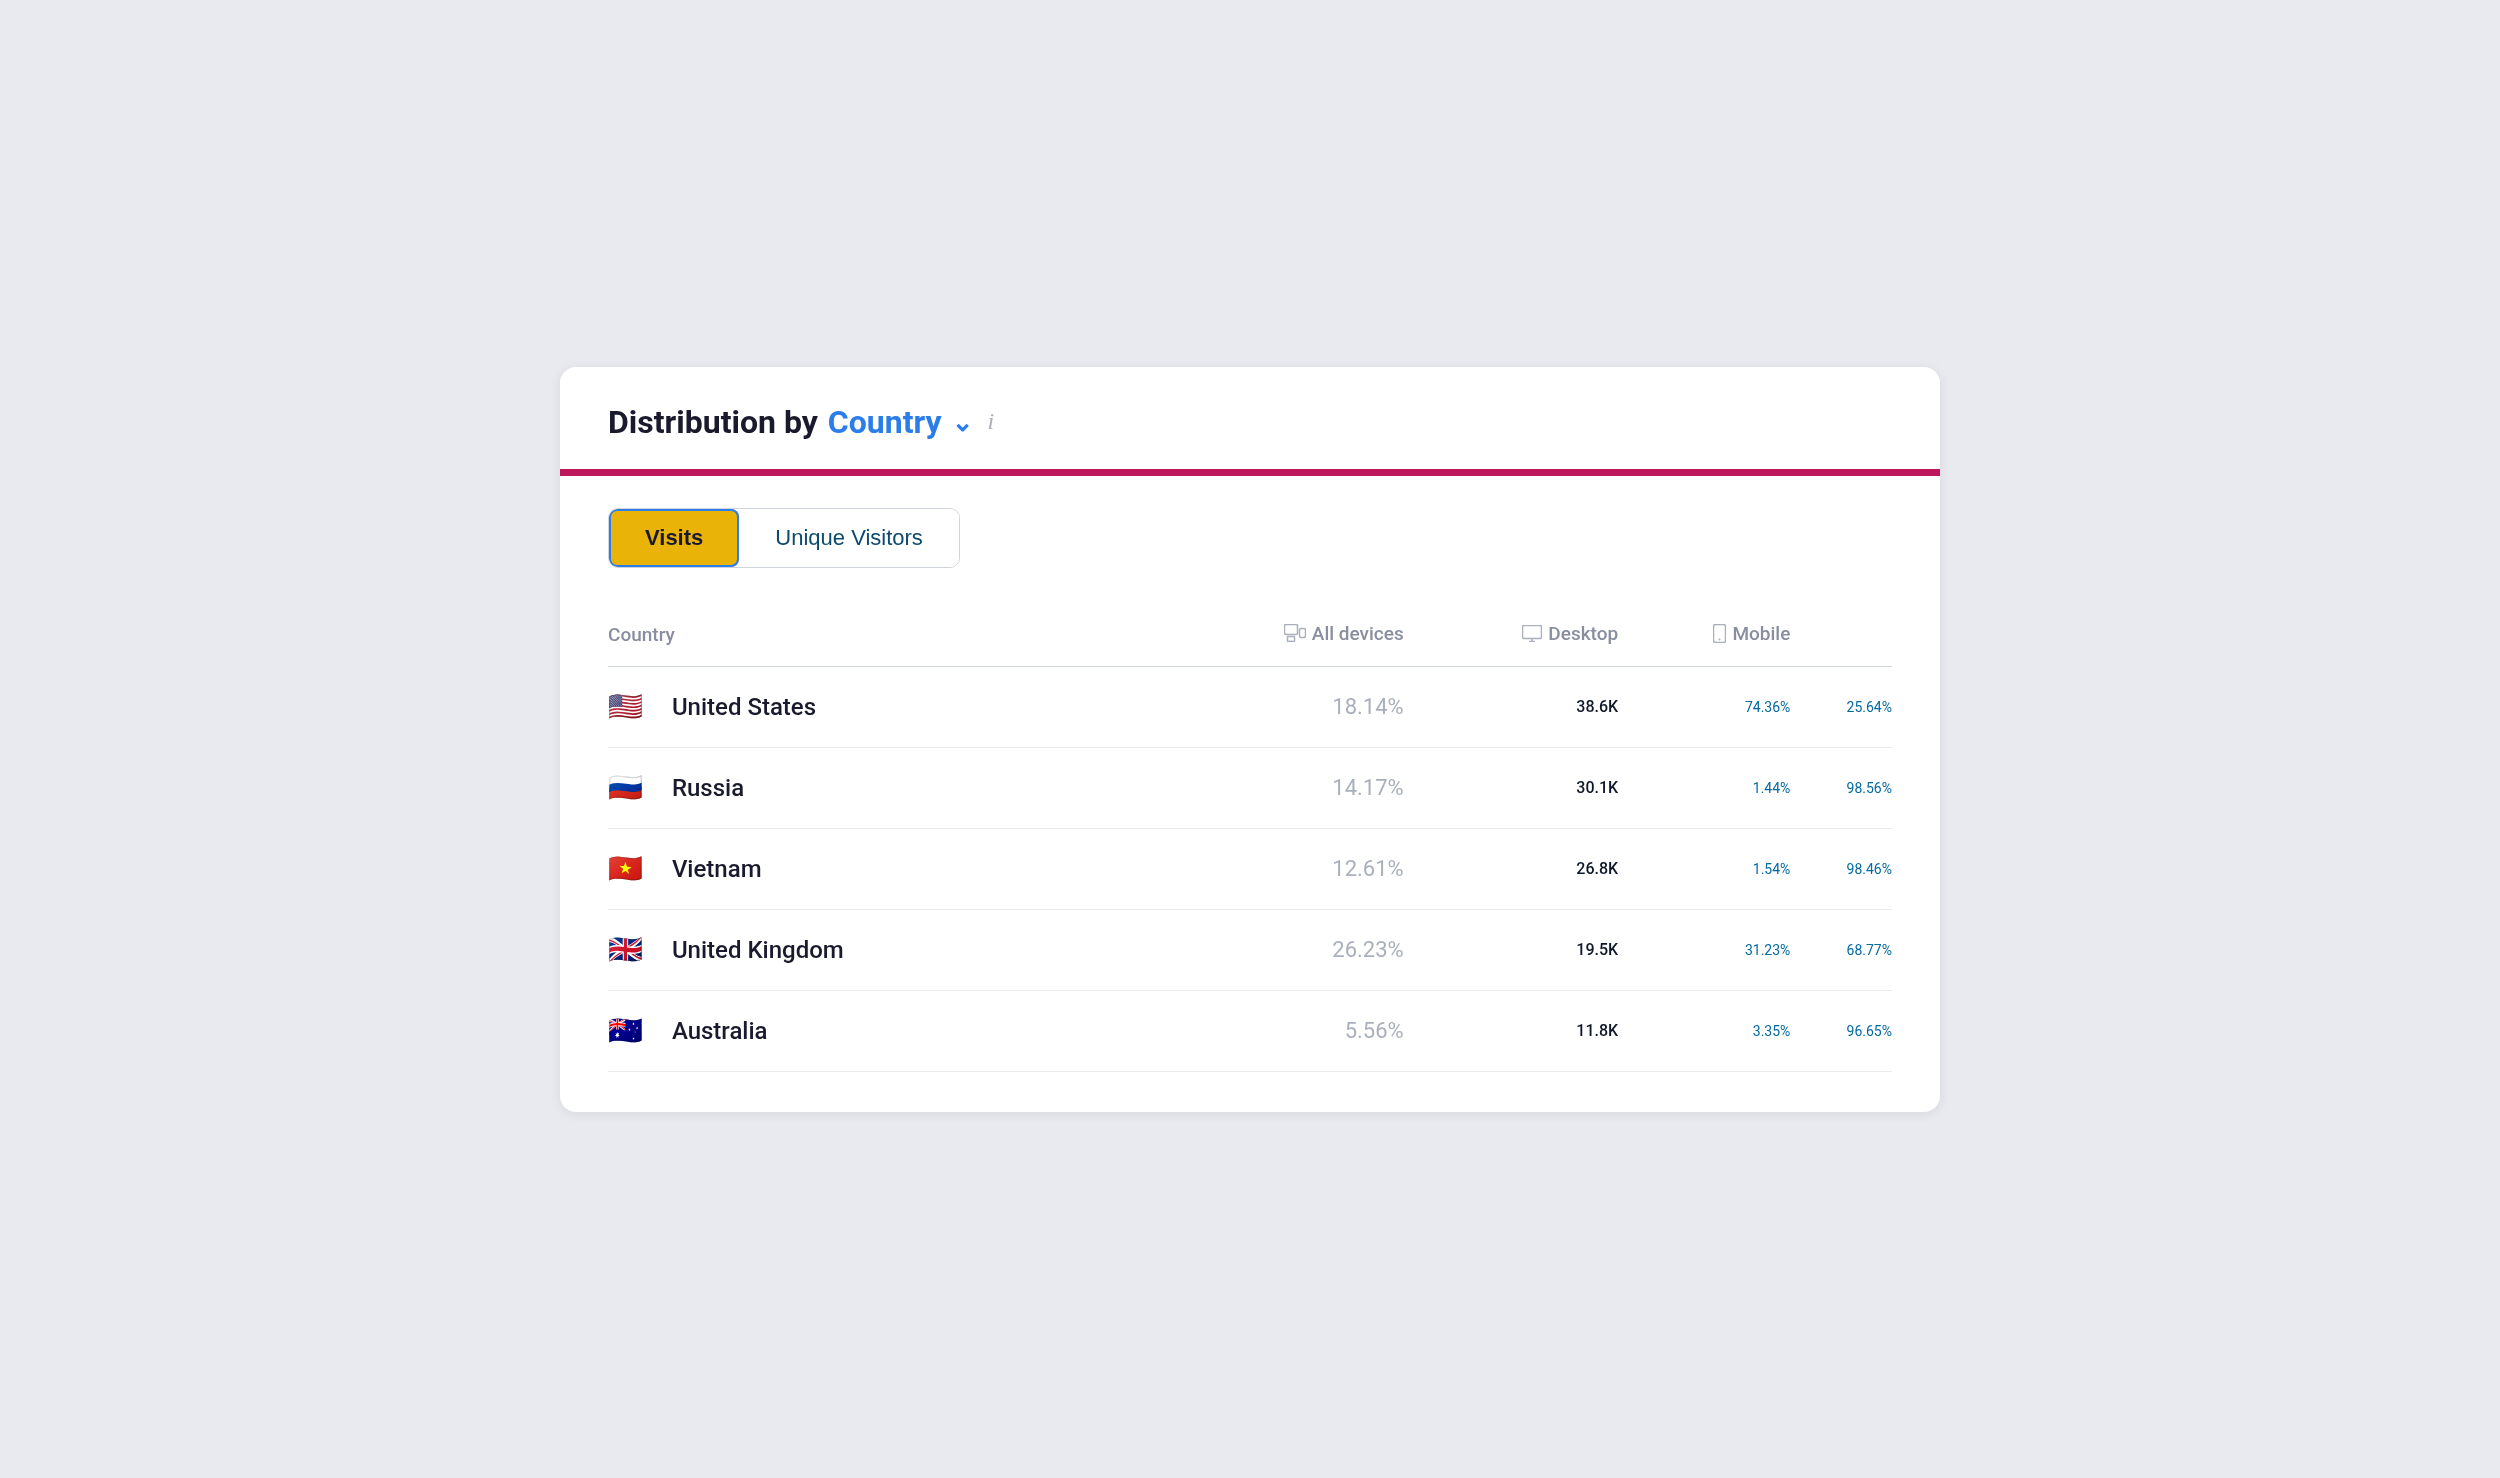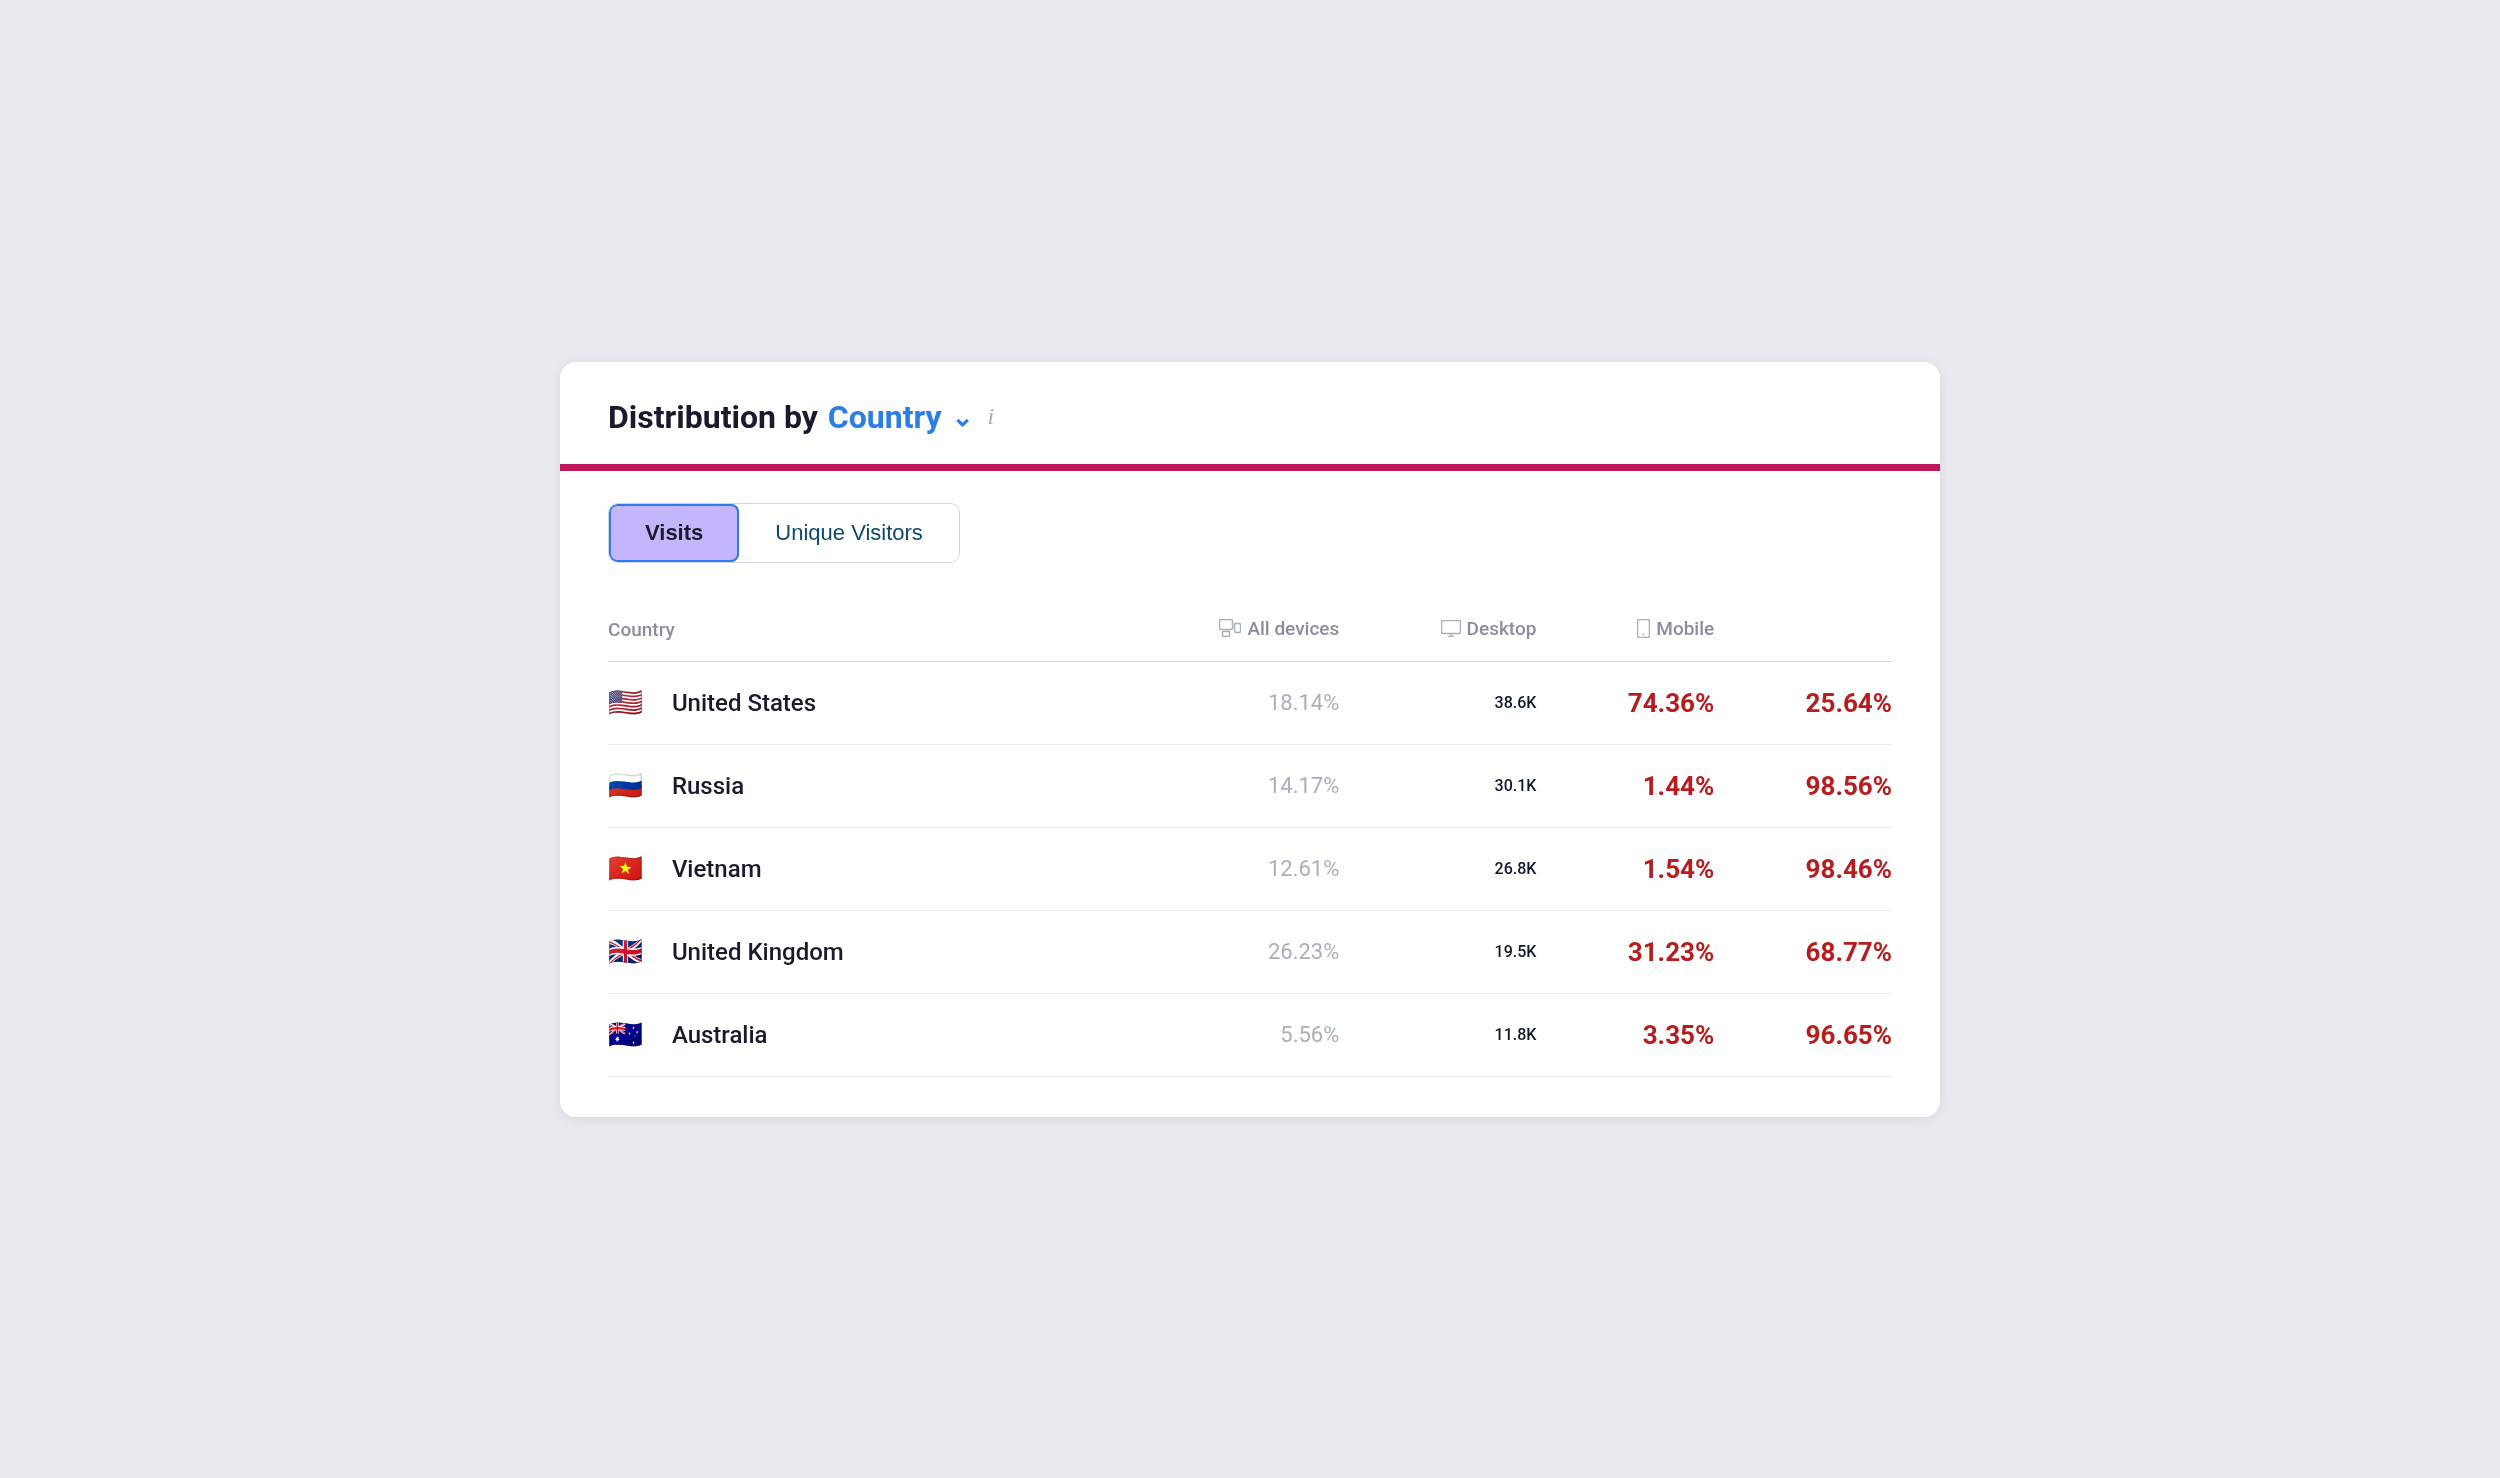--- a/index.html
+++ b/index.html
@@ -77,21 +77,21 @@
       font-size: 22px;
       font-weight: 500;
       cursor: pointer;
       border: none;
       background: transparent;
       color: #0c4a6e;
       transition: background 0.15s;
     }
 
     .tab-btn.active {
-      background: #c4b5fd;
+      background: #eab308;
       color: #1a1a2e;
       font-weight: 600;
       box-shadow: inset 0 0 0 2px #2b7de9;
       border-radius: 8px;
     }
 
     .tab-btn:not(.active) {
       background: #ffffff;
     }
 
@@ -164,23 +164,22 @@
       font-size: 22px;
     }
 
     .visits-col {
       color: #0f172a;
       font-size: 16px;
       font-weight: 500;
     }
 
     .desktop-col, .mobile-col {
-      color: #b91c1c;
-      font-size: 26px;
-      font-weight: bold;
+      color: #0369a1;
+      font-size: 14px;
     }
   </style>
 </head>
 <body>
 
 <div class="card">
 
   <div class="card-header">
     <h2 class="card-title">
       <span>Distribution by</span>

